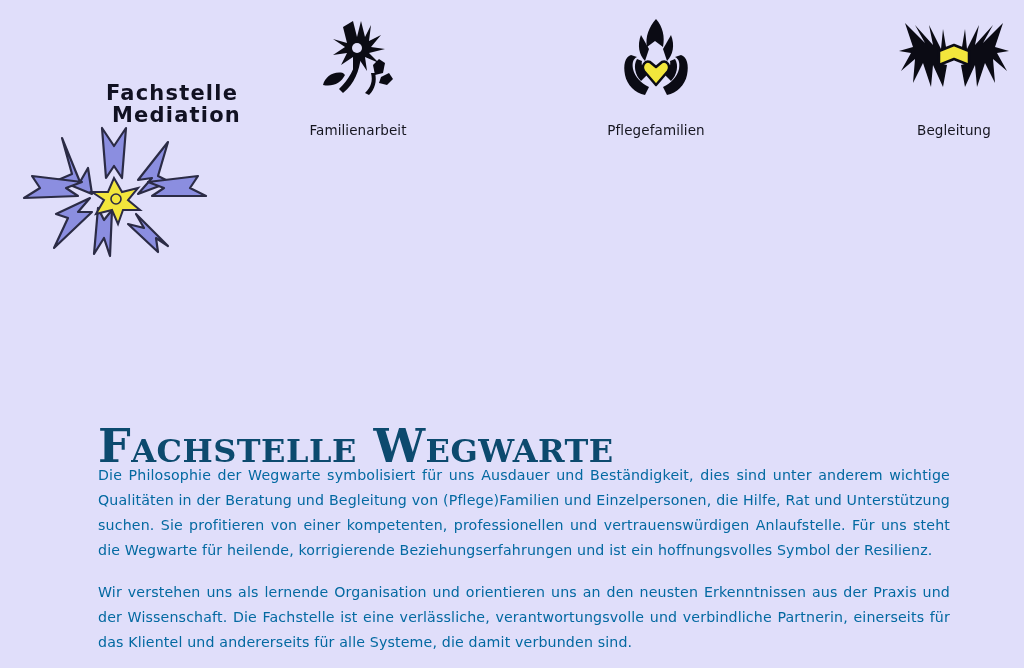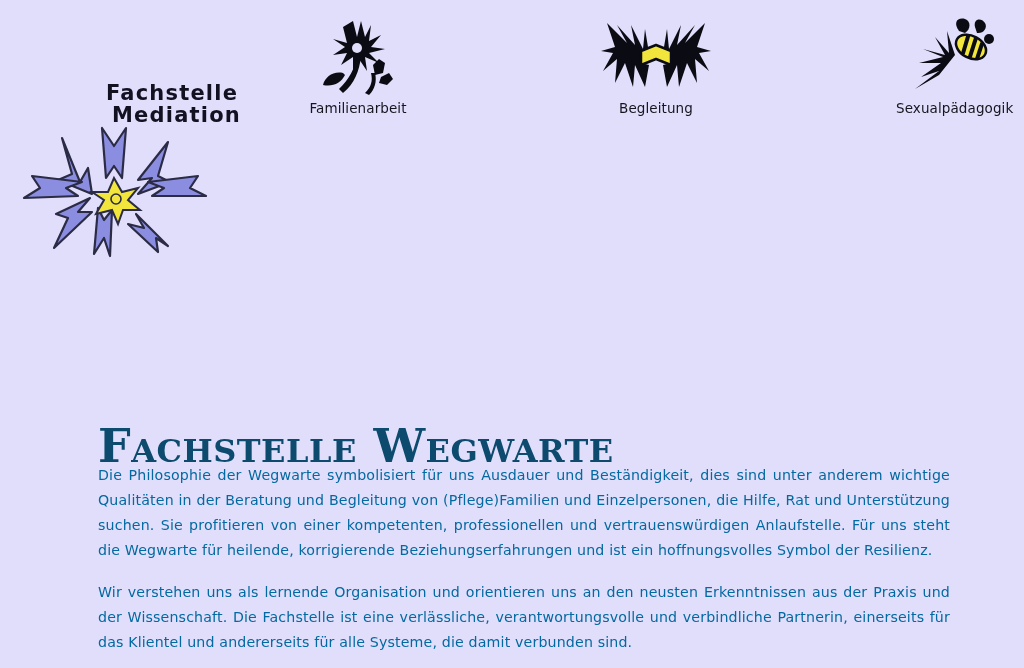--- a/index.html
+++ b/index.html
@@ -67,21 +67,21 @@
     text-align: center;
     cursor: pointer;
   }
   .nav-icon {
     height: 82px;
     display: flex;
     align-items: center;
     justify-content: center;
   }
   .nav-label {
-    margin-top: 2px;
+    margin-top: 24px;
     font-size: 13.5px;
     color: #15151f;
     font-family: "DejaVu Sans", sans-serif;
     letter-spacing: 0.1px;
   }
 
   
   .heading {
     position: absolute;
     left: 98px;
@@ -168,60 +168,59 @@
 
             <path d="M60 50 L66 44 L72 48 L70 58 L62 60 Z"></path>
             <path d="M58 58 C 60 66, 58 72, 52 78 L56 80 C 62 74, 64 66, 62 58 Z"></path>
             <path d="M68 62 L76 58 L80 64 L74 70 L66 68 Z"></path>
           </g>
         </svg>
       </div>
       <div class="nav-label">Familienarbeit</div>
     </div>
 
+    <div class="nav-item">
+      <div class="nav-icon">
+        <svg viewBox="0 0 90 84" width="90" height="84" aria-hidden="true">
+          <g fill="#0b0b14">
+
+            <path d="M45 4 C38 12, 34 22, 36 32 L44 26 L52 32 C54 22, 52 12, 45 4 Z"></path>
+            <path d="M30 20 C26 30, 28 40, 34 46 L38 34 Z"></path>
+            <path d="M60 20 C64 30, 62 40, 56 46 L52 34 Z"></path>
+
+            <path d="M20 40 C14 42, 12 50, 14 60 C16 70, 24 78, 34 80 L38 72 C30 68, 24 62, 22 54 C21 48, 22 44, 26 42 Z"></path>
+            <path d="M26 44 C22 50, 24 60, 30 66 L36 60 C32 56, 30 50, 31 46 Z"></path>
+
+            <path d="M70 40 C76 42, 78 50, 76 60 C74 70, 66 78, 56 80 L52 72 C60 68, 66 62, 68 54 C69 48, 68 44, 64 42 Z"></path>
+            <path d="M64 44 C68 50, 66 60, 60 66 L54 60 C58 56, 60 50, 59 46 Z"></path>
+          </g>
+
+          <path d="M45 70 L33 56 C30 51, 34 45, 39 47 L45 52 L51 47 C56 45, 60 51, 57 56 Z" fill="#f2e63c" stroke="#0b0b14" stroke-width="2.5" stroke-linejoin="round"></path>
+        </svg>
+      </div>
+      <div class="nav-label">Pflegefamilien</div>
+    </div>
 
 
     <div class="nav-item">
       <div class="nav-icon">
         <svg viewBox="0 0 110 84" width="110" height="84" aria-hidden="true">
           <g fill="#0b0b14">
 
             <path d="M6 8 L26 28 L16 10 L34 30 L30 10 L42 34 L44 14 L48 38 L40 48 L48 50 L44 72 L34 50 L32 72 L24 48 L14 68 L16 44 L2 56 L12 38 L0 36 L14 32 Z"></path>
 
             <path d="M104 8 L84 28 L94 10 L76 30 L80 10 L68 34 L66 14 L62 38 L70 48 L62 50 L66 72 L76 50 L78 72 L86 48 L96 68 L94 44 L108 56 L98 38 L110 36 L96 32 Z"></path>
           </g>
 
           <path d="M40 36 L55 30 L70 36 L70 50 L55 44 L40 50 Z" fill="#f2e63c" stroke="#0b0b14" stroke-width="2.5" stroke-linejoin="round"></path>
         </svg>
       </div>
       <div class="nav-label">Begleitung</div>
     </div>
 
-    <div class="nav-item">
-      <div class="nav-icon">
-        <svg viewBox="0 0 90 84" width="90" height="84" aria-hidden="true">
-          <g fill="#0b0b14">
-
-            <path d="M6 74 L30 56 L12 62 L32 48 L10 48 L34 42 L14 34 L36 40 L26 22 L40 38 L38 16 L46 40 L30 60 Z"></path>
-
-            <path d="M50 16 C44 8, 48 2, 56 4 C62 6, 62 14, 56 18 Z"></path>
-            <path d="M66 12 C64 4, 72 2, 76 8 C79 13, 74 19, 68 18 Z"></path>
-          </g>
-
-          <g transform="rotate(28 62 32)">
-            <ellipse cx="62" cy="32" rx="16" ry="11" fill="#f2e63c" stroke="#0b0b14" stroke-width="2.5"></ellipse>
-            <path d="M54 22 L58 42" stroke="#0b0b14" stroke-width="4"></path>
-            <path d="M62 21 L66 43" stroke="#0b0b14" stroke-width="4"></path>
-            <path d="M70 23 L73 40" stroke="#0b0b14" stroke-width="4"></path>
-          </g>
-          <circle cx="80" cy="24" r="5" fill="#0b0b14"></circle>
-        </svg>
-      </div>
-      <div class="nav-label">Sexualpädagogik</div>
-    </div>
 
 
   </nav>
 
   <h1 class="heading">Fachstelle Wegwarte</h1>
 
   <div class="body-text">
     <p>Die Philosophie der Wegwarte symbolisiert für uns Ausdauer und Beständigkeit, dies sind unter anderem wichtige Qualitäten in der Beratung und Begleitung von (Pflege)Familien und Einzelpersonen, die Hilfe, Rat und Unterstützung suchen. Sie profitieren von einer kompetenten, professionellen und vertrauenswürdigen Anlaufstelle. Für uns steht die Wegwarte für heilende, korrigierende Beziehungserfahrungen und ist ein hoffnungsvolles Symbol der Resilienz.</p>
     <p>Wir verstehen uns als lernende Organisation und orientieren uns an den neusten Erkenntnissen aus der Praxis und der Wissenschaft. Die Fachstelle ist eine verlässliche, verantwortungsvolle und verbindliche Partnerin, einerseits für das Klientel und andererseits für alle Systeme, die damit verbunden sind.</p>
   </div>

